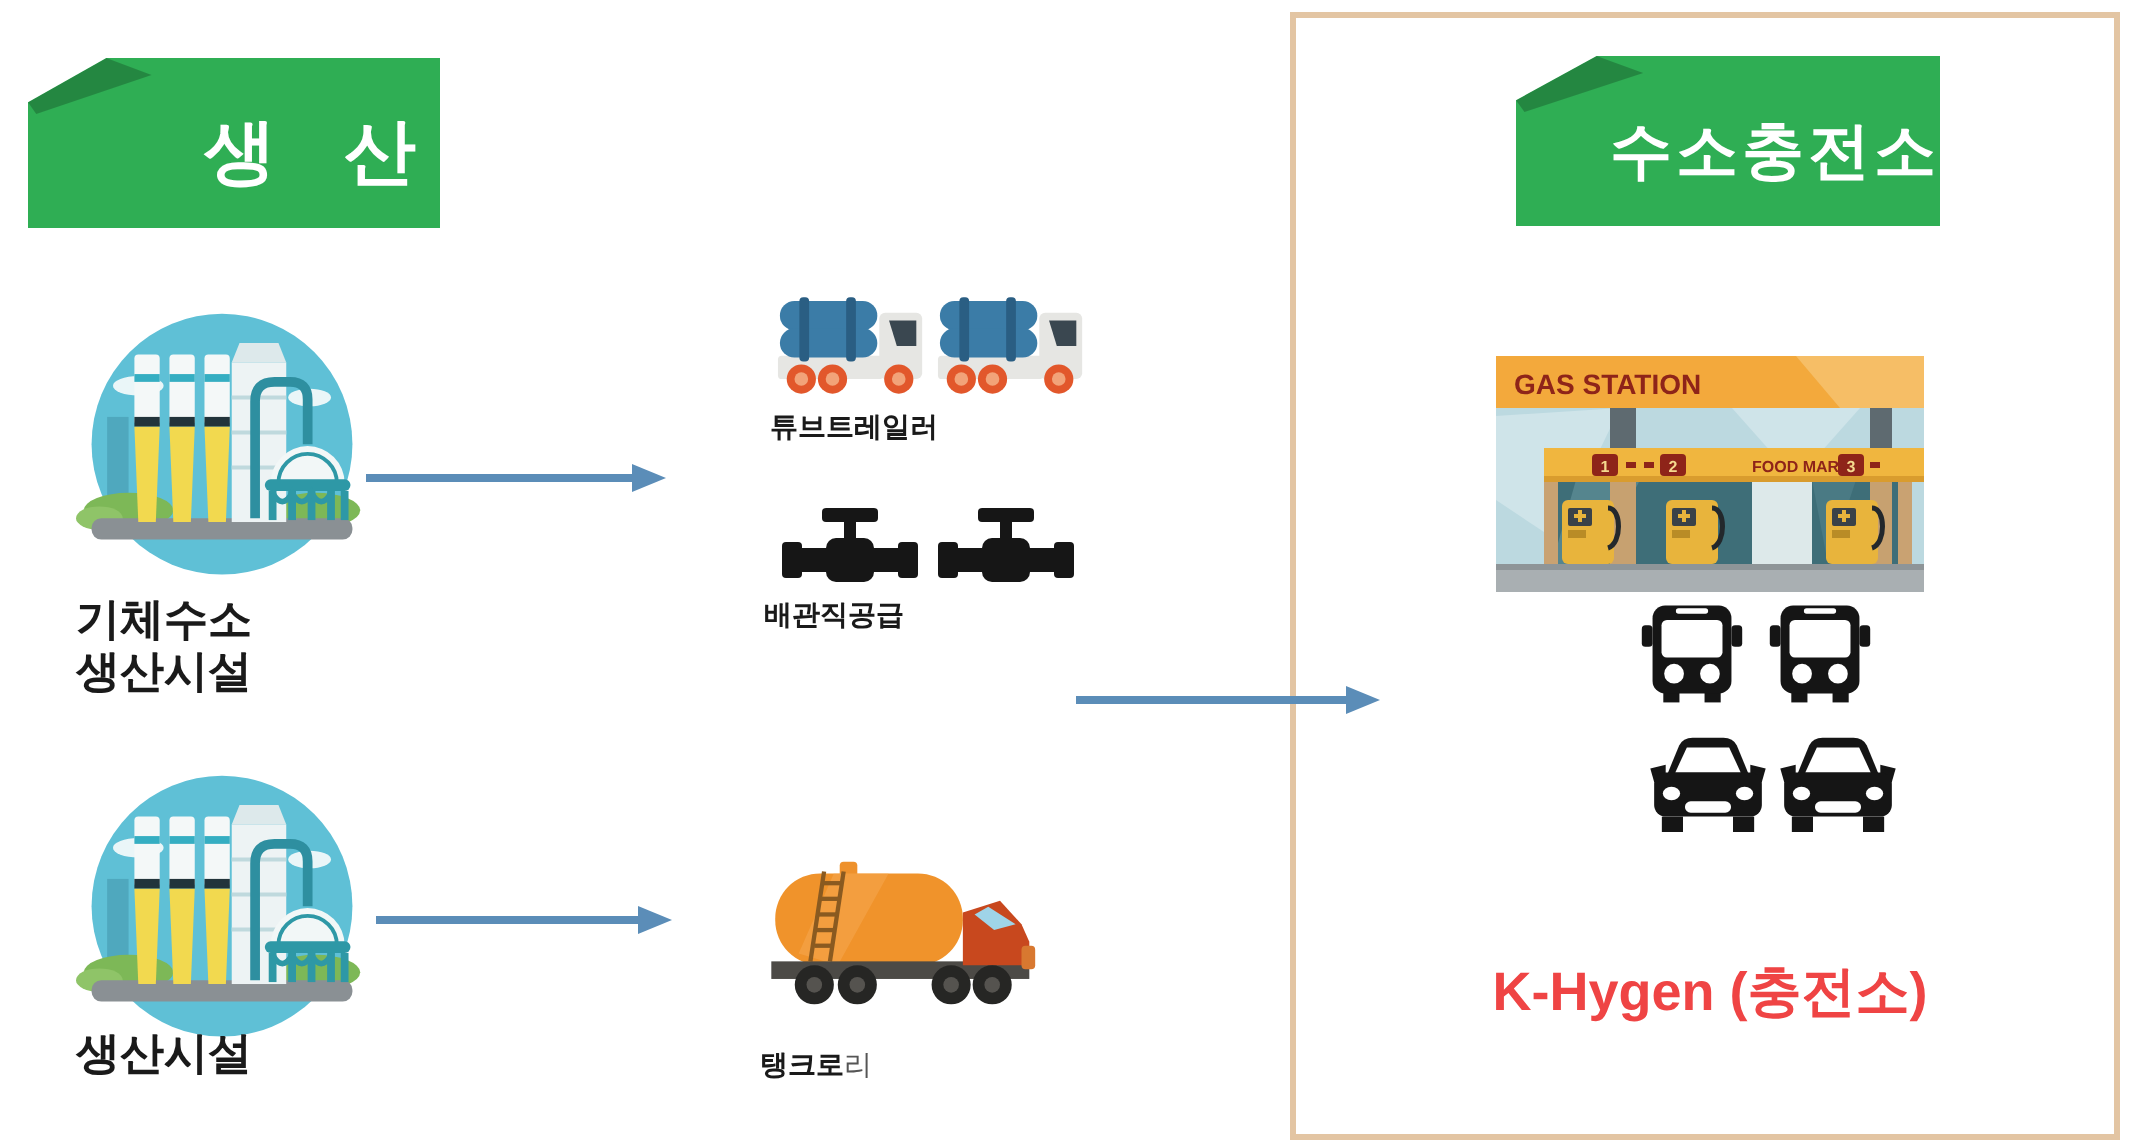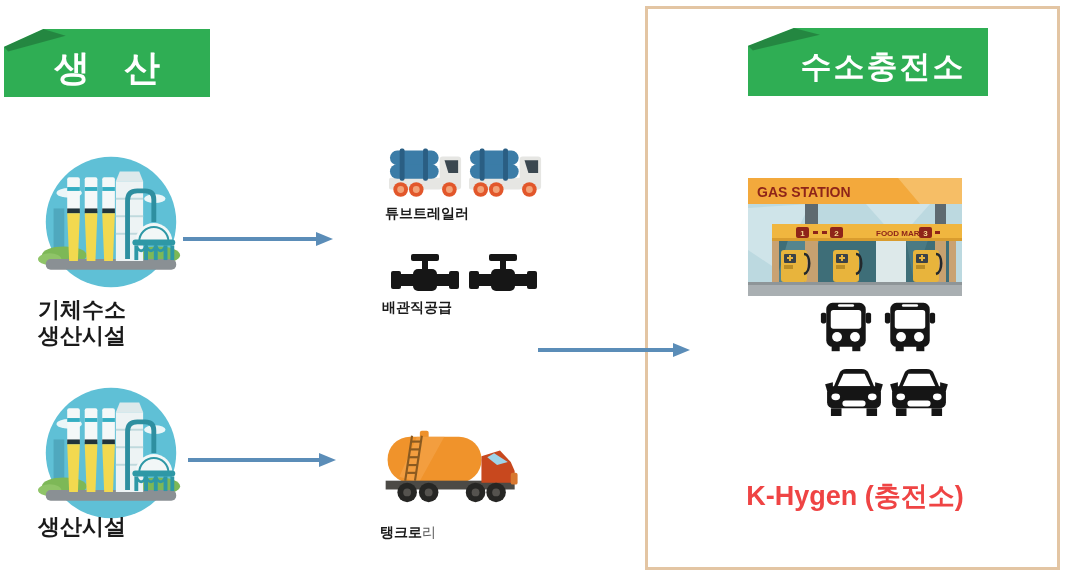--- a/index.html
+++ b/index.html
@@ -7,23 +7,23 @@
     position:relative;width:1065px;height:574px;background:#ffffff;overflow:hidden;
     font-family:"Liberation Sans","DejaVu Sans",sans-serif;color:#1a1a1a;
   }
   
   .panel{
     position:absolute;left:645px;top:6px;width:415px;height:564px;
     box-sizing:border-box;border:3px solid #e3c5a3;background:#ffffff;z-index:1;
   }
   
   .banner{
-    position:absolute;height:68px;background:#2fae54;z-index:3;
+    position:absolute;height:85px;background:#2fae54;z-index:3;
     clip-path:polygon(0 26%,19% 0,100% 0,100% 100%,0 100%);
-    display:flex;align-items:center;justify-content:center;
+    display:flex;align-items:center;justify-content:flex-end;margin-left:10px;
   }
   .banner:before{
     content:"";position:absolute;inset:0;
     clip-path:polygon(0 26%,19% 0,30% 10%,2% 33%);
     background:rgba(0,0,0,0.22);
   }
   .banner-text{
     color:#ffffff;font-weight:bold;font-size:36px;letter-spacing:12px;
     padding-top:10px;padding-left:12px;white-space:nowrap;
   }
@@ -48,21 +48,21 @@
 </head>
 <body>
 
 <div class="canvas">
 
   <div class="panel"></div>
 
   <div class="banner" style="left:4px;top:29px;width:206px;">
     <span class="banner-text">생 산</span>
   </div>
-  <div class="banner" style="left:748px;top:28px;width:212px;padding-left:28px;">
+  <div class="banner" style="left:748px;top:28px;width:212px;">
     <span class="banner-text tight">수소충전소</span>
   </div>
 
   <div class="abs" style="left:38px;top:152px;z-index:2;">
     <svg width="146" height="146" viewBox="0 0 150 150">
       <circle cx="75" cy="72" r="67" fill="#5fc0d6"></circle>
       <ellipse cx="32" cy="42" rx="13" ry="5" fill="#eaf6f8"></ellipse>
       <ellipse cx="120" cy="48" rx="11" ry="4.5" fill="#eaf6f8"></ellipse>
       <rect x="16" y="58" width="11" height="48" fill="#4fa8be"></rect>
       <ellipse cx="27" cy="106" rx="23" ry="9" fill="#7db857"></ellipse>

